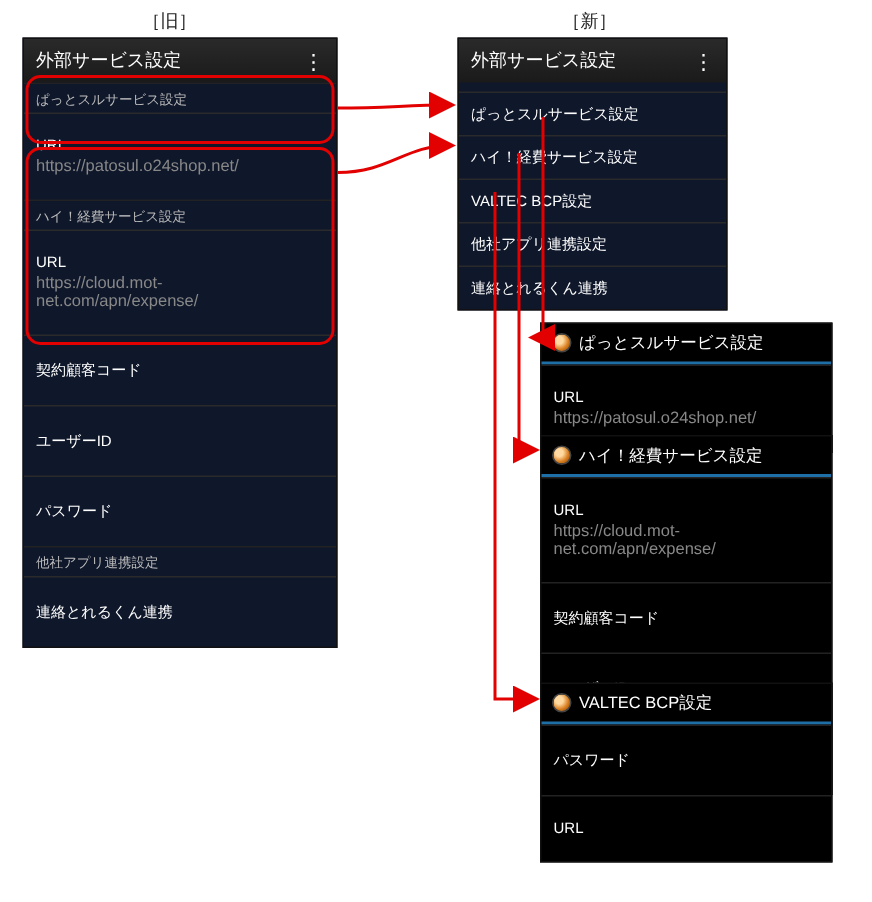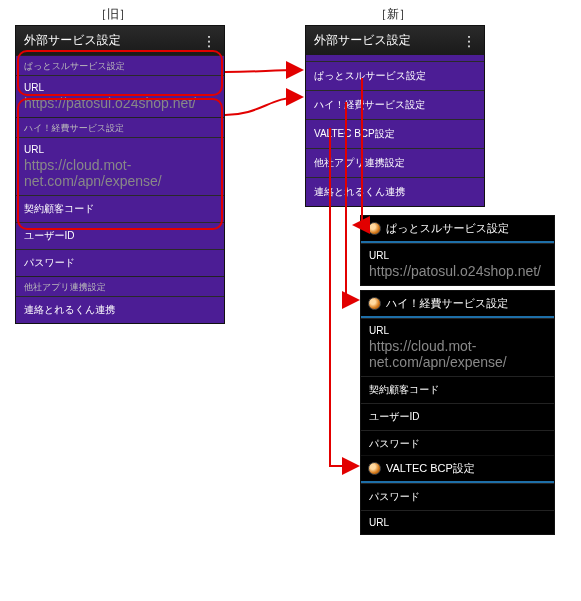--- a/index.html
+++ b/index.html
@@ -13,21 +13,21 @@
   }
   .col-label {
     position: absolute;
     font-size: 12px;
     color: #222;
     text-align: center;
   }
   
   .panel {
     position: absolute;
-    background: #4c1d95;
+    background: #0f172a;
     color: #fff;
     border: 1px solid #111;
   }
   .titlebar {
     position: relative;
     background: linear-gradient(#2a2a2a,#1a1a1a);
     font-size: 12px;
     padding: 6px 8px;
     display: flex;
     justify-content: space-between;
@@ -40,25 +40,25 @@
   }
   .cat {
     font-size: 9px;
     color: #bbb;
     padding: 4px 8px 2px 8px;
     border-top: 1px solid #222;
   }
   .field {
     font-size: 10px;
     color: #fff;
-    padding: 6px 8px;
+    padding: 16px 8px;
     border-top: 1px solid #2a2a2a;
   }
   .field .sub {
-    font-size: 14px;
+    font-size: 11px;
     color: #888;
     margin-top: 2px;
   }
   .link-item {
     font-size: 10px;
     color: #fff;
     padding: 7px 8px;
     border-top: 1px solid #2a2a2a;
   }
   .highlight-box {

